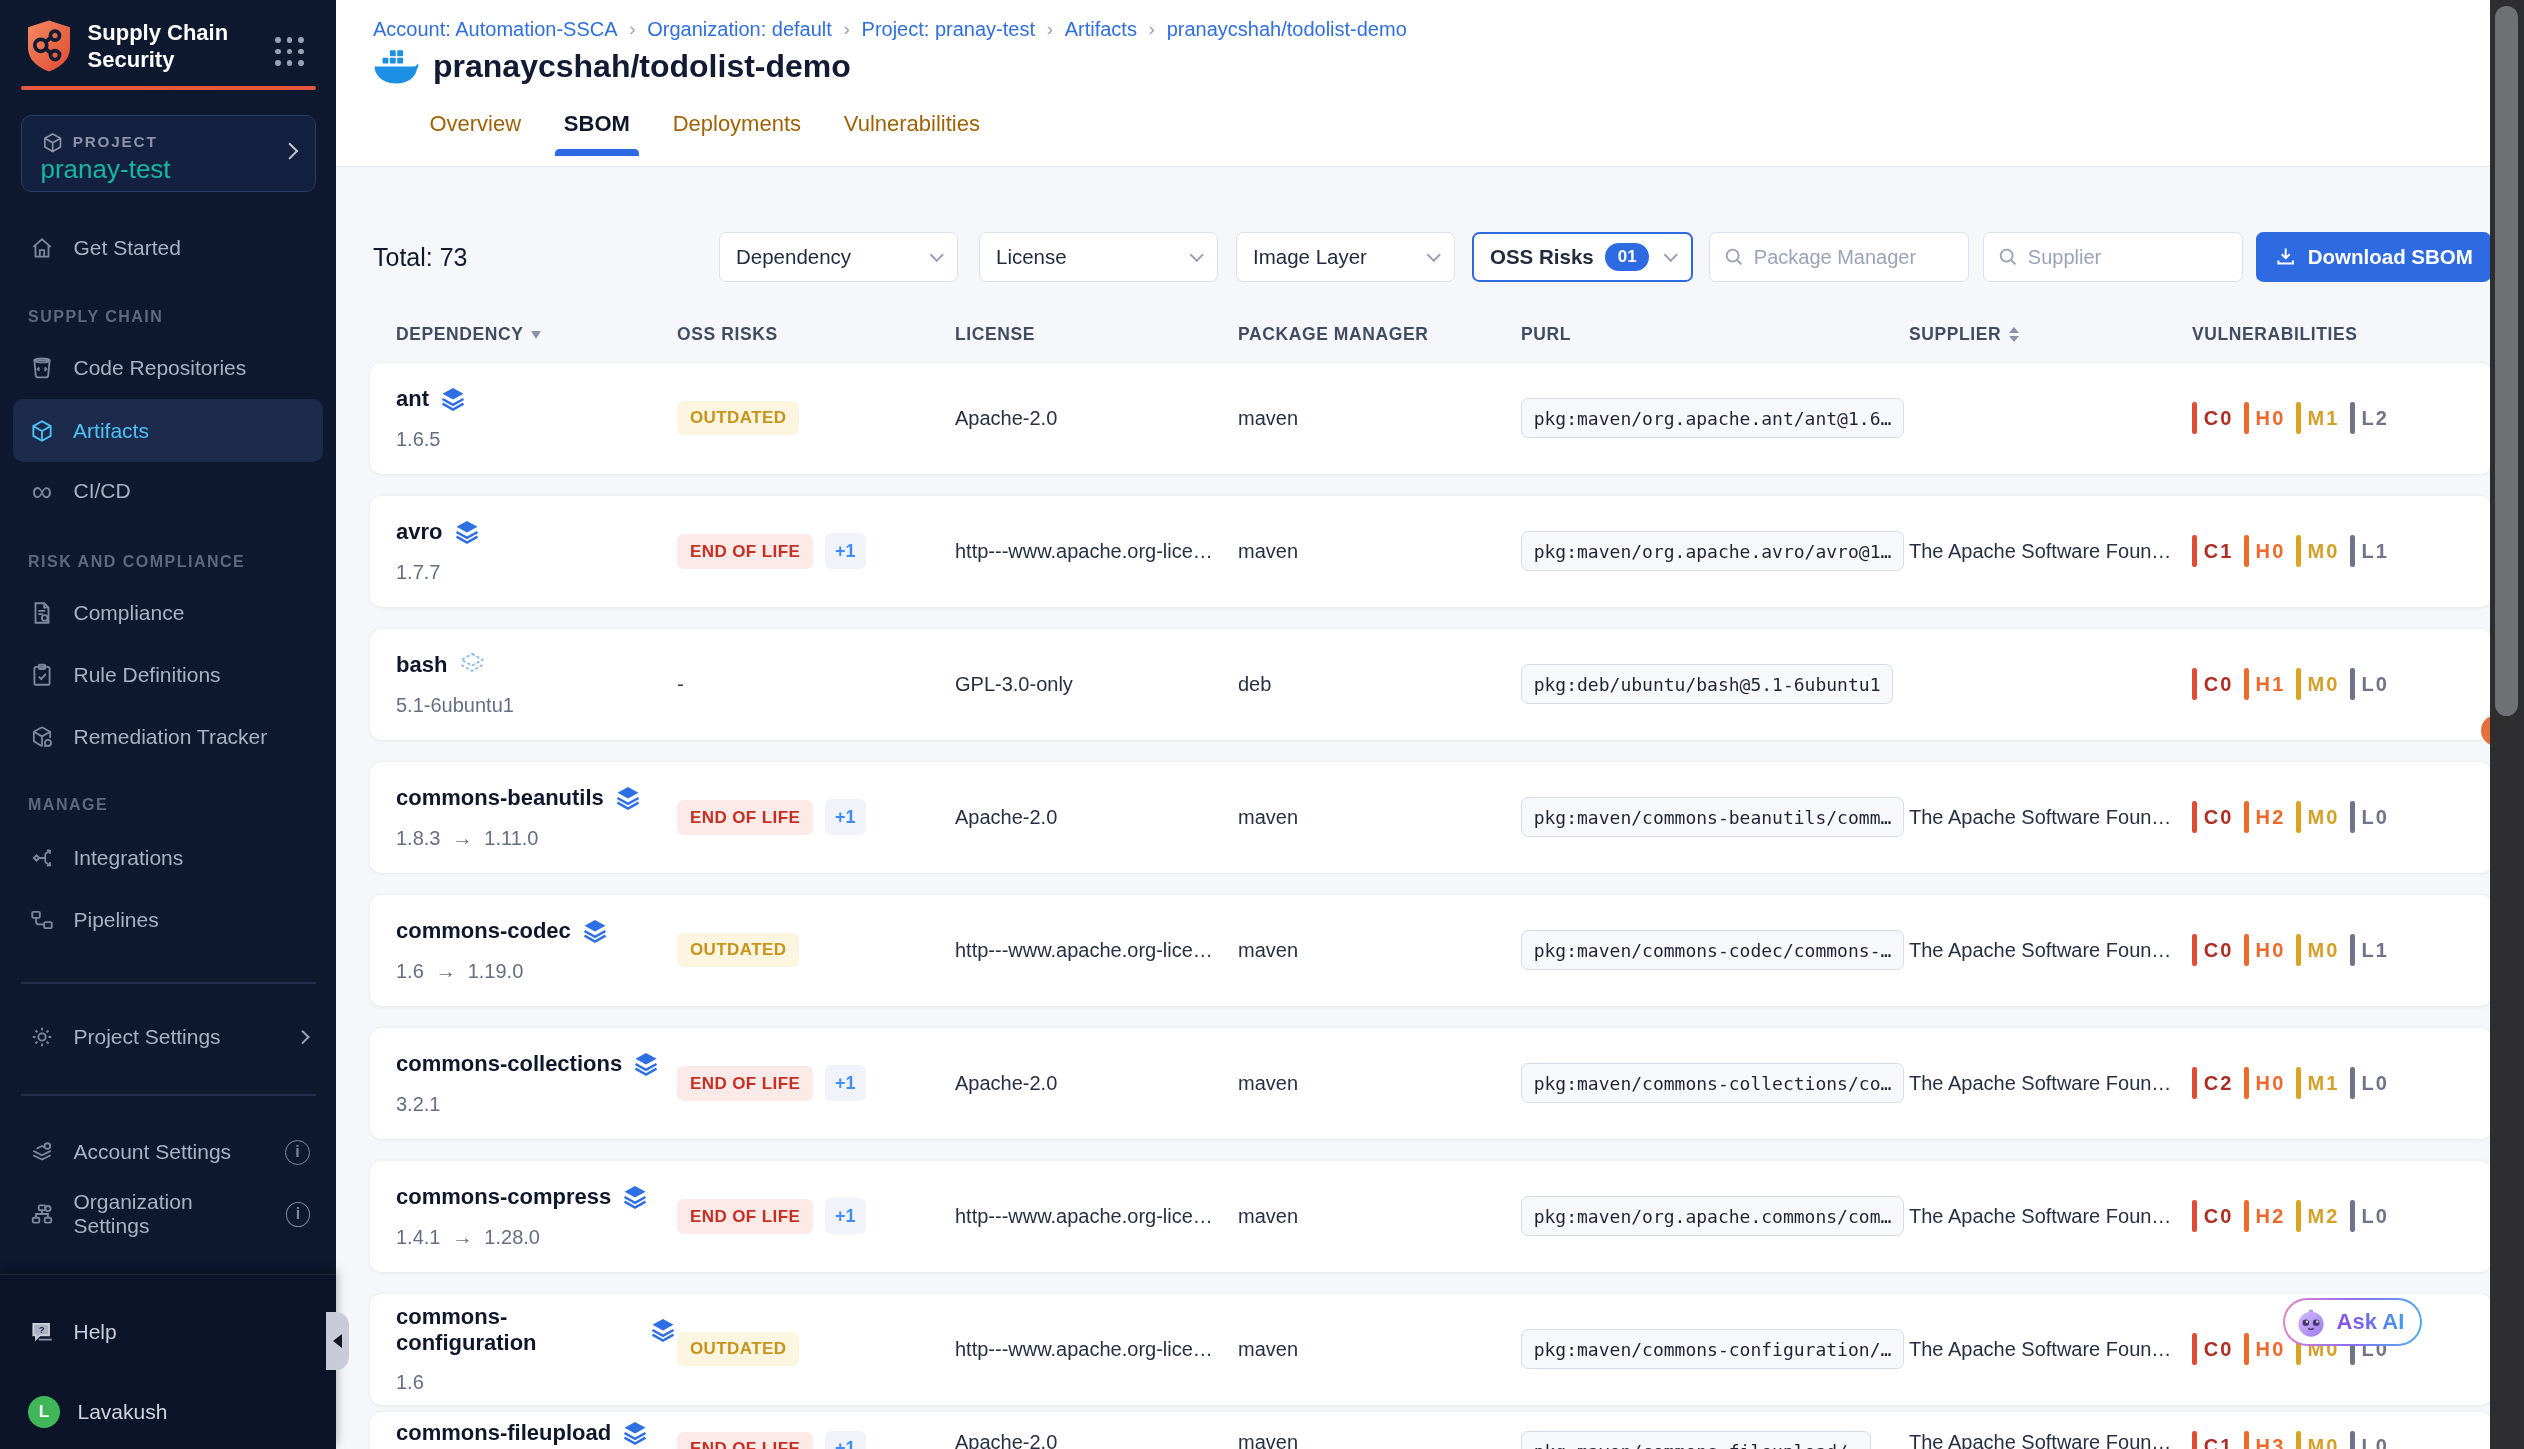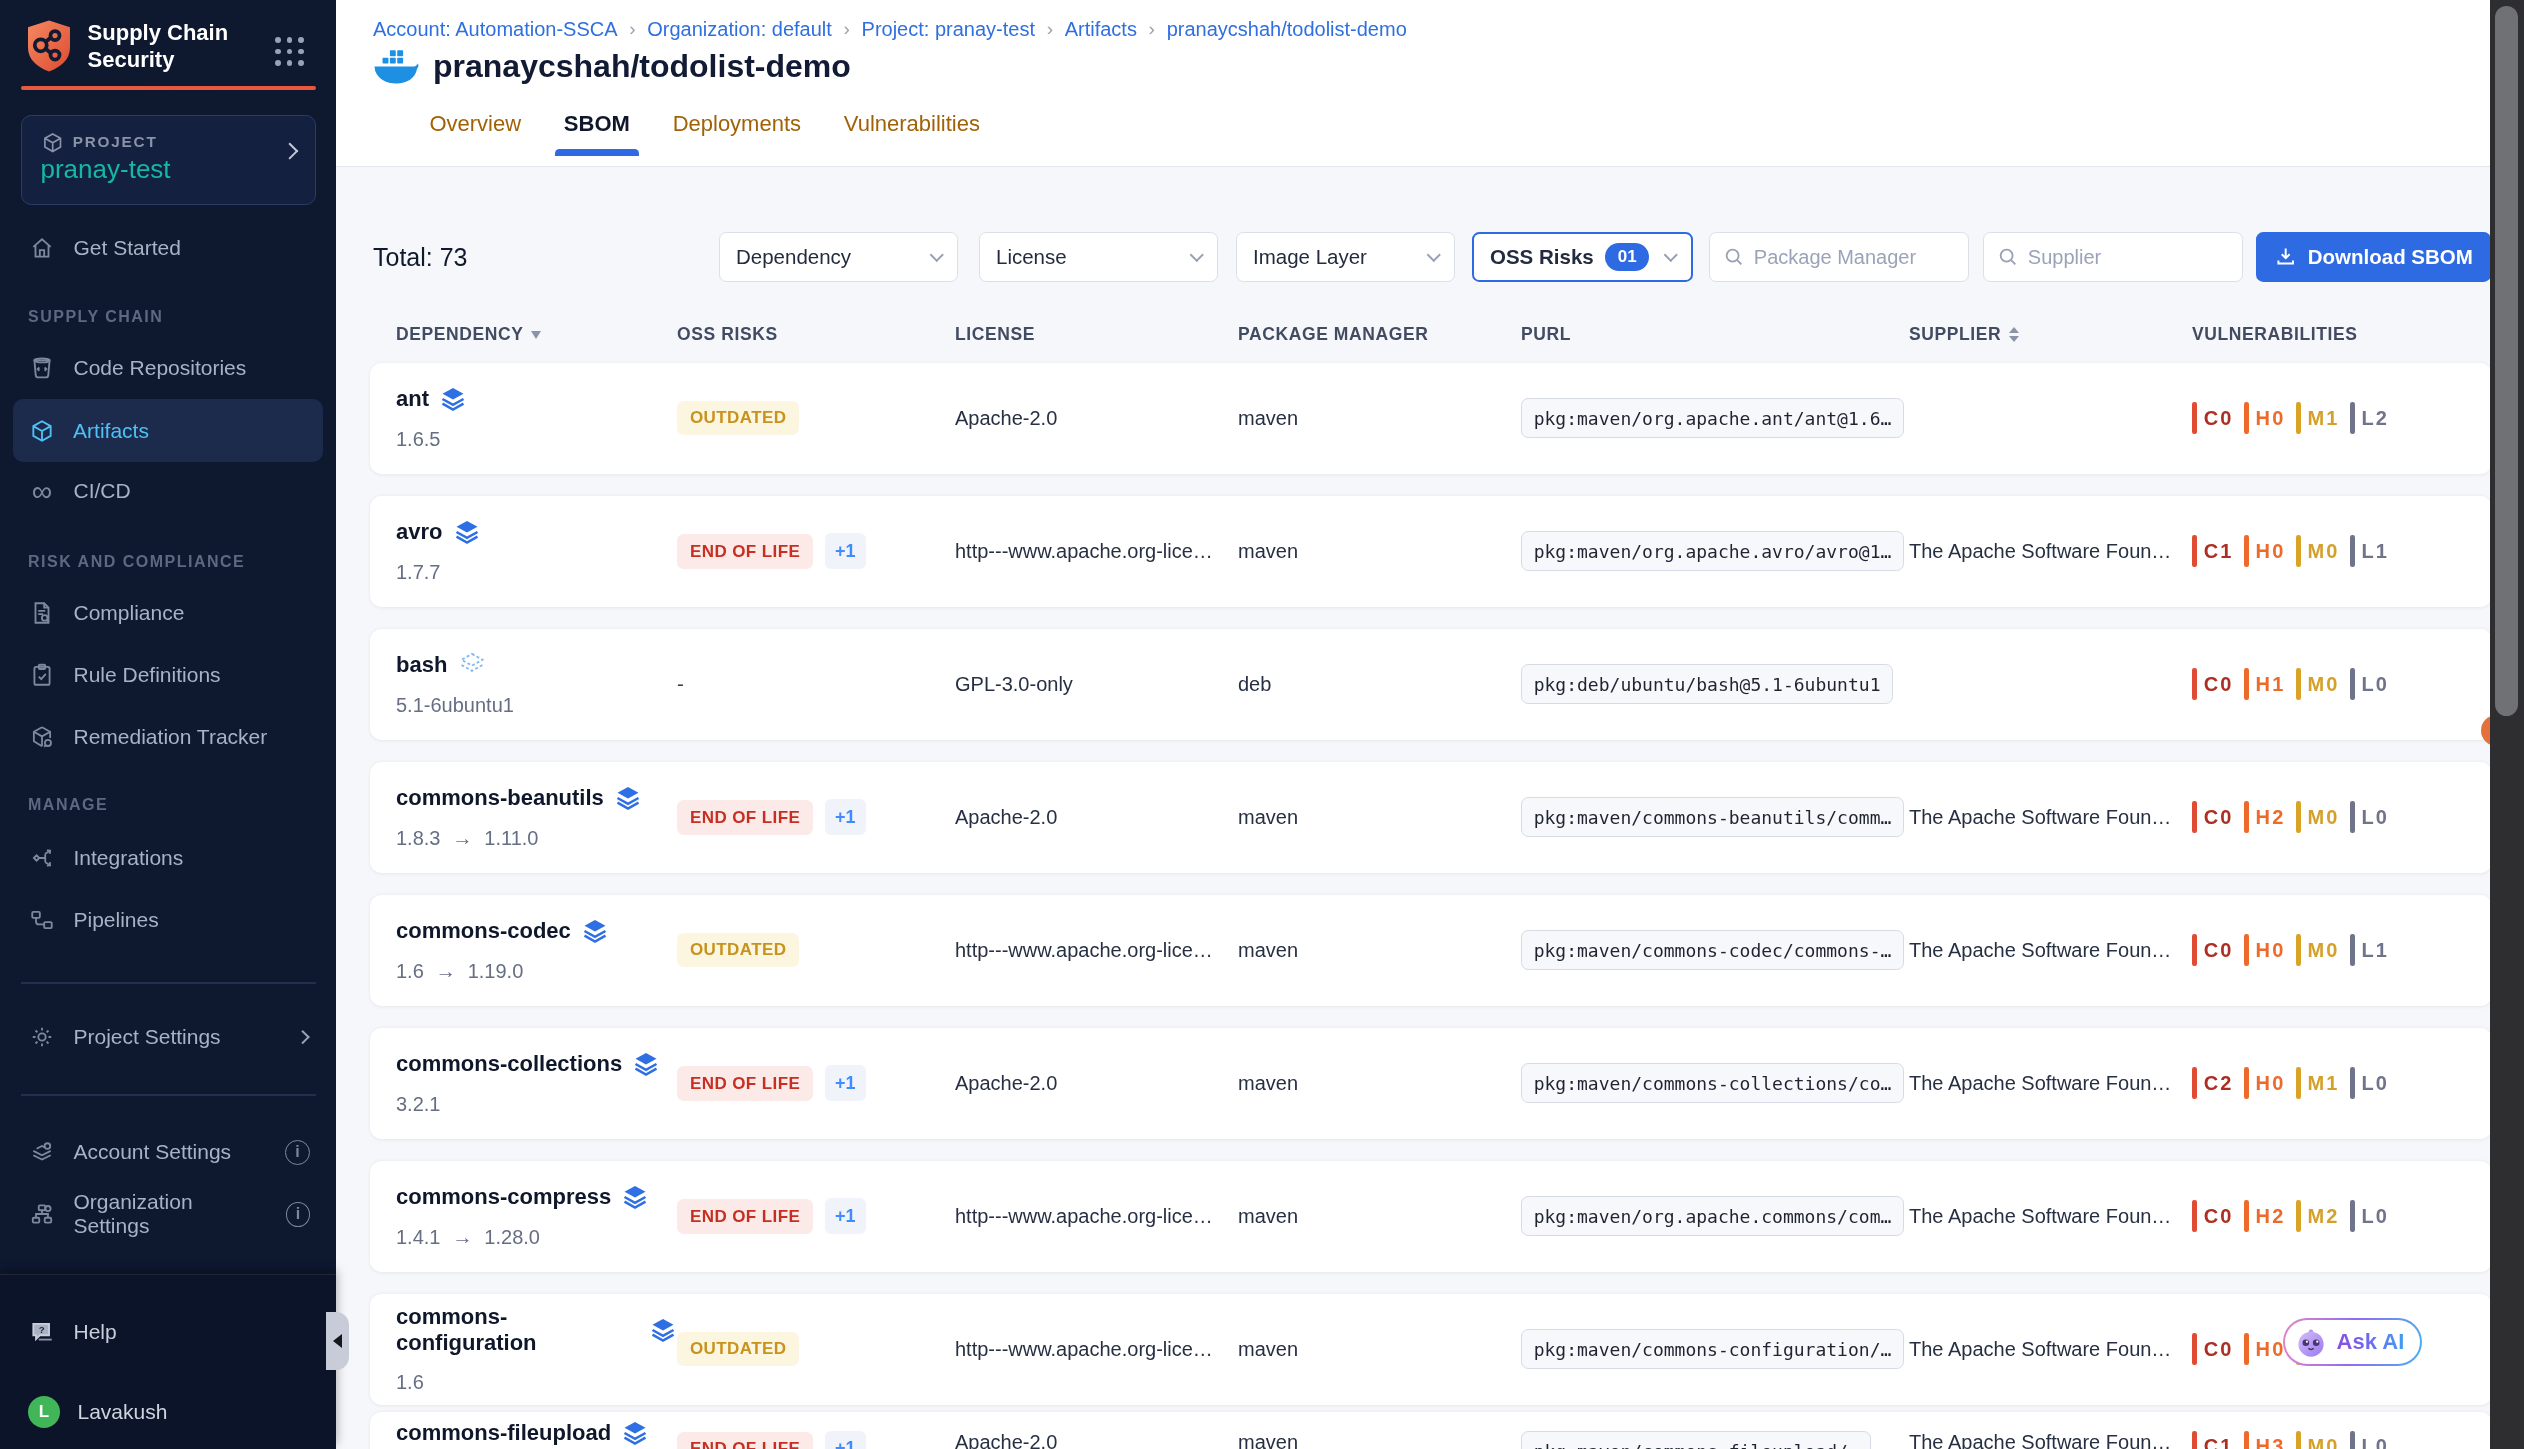--- a/index.html
+++ b/index.html
@@ -5,21 +5,21 @@
   * { margin:0; padding:0; box-sizing:border-box; }
   html,body { width:2525px; height:1449px; overflow:hidden; font-family:"Liberation Sans", sans-serif; background:#f6f7fa; }
 
   
   .sidebar { position:fixed; left:0; top:0; width:336px; height:1449px; background:#0e1930; z-index:30; }
   .logo-row { position:absolute; left:25px; top:19px; display:flex; align-items:center; gap:14.6px; }
   .brand-title { color:#fff; font-size:22px; font-weight:700; line-height:27px; }
   .apps-grid { position:absolute; left:275px; top:37px; display:grid; grid-template-columns:repeat(3,5.8px); gap:5.8px; cursor:pointer; }
   .apps-grid i { width:5.8px; height:5.8px; border-radius:50%; background:#99a1b5; }
   .brand-rule { position:absolute; left:20.5px; top:86px; width:295px; height:3.7px; background:linear-gradient(90deg,#e65a41,#e8573d); border-radius:2.2px; }
-  .project-card { position:absolute; left:20.5px; top:115px; width:295px; height:90px; border:1.5px solid #2c3d63; border-radius:10.2px; background:#132040; cursor:pointer; }
+  .project-card { position:absolute; left:20.5px; top:115px; width:295px; height:77px; border:1.5px solid #2c3d63; border-radius:10.2px; background:#132040; cursor:pointer; }
   .project-card .pc-top { position:absolute; left:19px; top:14.6px; display:flex; align-items:center; gap:8.8px; color:#8b93a9; font-size:15.3px; font-weight:700; letter-spacing:1.8px; }
   .project-card .pc-name { position:absolute; left:19px; top:38px; color:#14b8a6; font-size:26px; }
   .project-card .pc-chev { position:absolute; right:19px; top:29px; width:11.7px; height:11.7px; border-right:2.6px solid #c4cad8; border-top:2.6px solid #c4cad8; transform:rotate(45deg); }
   .nav-item { position:absolute; left:0; width:336px; height:58px; display:flex; align-items:center; padding-left:28px; gap:17.5px; color:#a9b1c4; font-size:21px; cursor:pointer; }
   .nav-item .nicon { width:28px; height:28px; color:#7e879c; display:flex; align-items:center; justify-content:center; flex:0 0 28px; }
   .nav-item.active { left:13px; width:310px; height:63px; background:#1c2b4b; border-radius:10.2px; color:#4ec1f6; padding-left:14.6px; }
   .nav-item.active .nicon { color:#4ec1f6; }
   .nav-section { position:absolute; left:28px; color:#5e6880; font-size:16px; font-weight:700; letter-spacing:1.5px; }
   .side-divider { position:absolute; left:20.5px; width:295px; height:1.5px; background:#232f4d; }
   .nav-item .right-chev { margin-left:auto; margin-right:29px; width:9.5px; height:9.5px; border-right:2.2px solid #99a1b5; border-top:2.2px solid #99a1b5; transform:rotate(45deg); }
@@ -81,21 +81,21 @@
   .vtxt { font-size:20px; font-weight:700; letter-spacing:2.2px; }
   .vseg.crit .vbar { background:#e04b33; } .vseg.crit .vtxt { color:#ad2e22; }
   .vseg.high .vbar { background:#ed6a2b; } .vseg.high .vtxt { color:#ed6a2b; }
   .vseg.med  .vbar { background:#d9a326; } .vseg.med  .vtxt { color:#d4a02a; }
   .vseg.low  .vbar { background:#70748a; } .vseg.low  .vtxt { color:#70748a; }
   .row-card.clip { align-items:start; margin-top:-14.6px; }
   .row-card.clip .cell, .row-card.clip .vuln-cell, .row-card.clip .oss-cell { padding-top:19px; }
   .row-card.clip .dep-cell { padding-top:7.3px; }
 
   
-  .ask-ai { position:absolute; left:1913px; top:4.4px; height:48px; display:flex; align-items:center; gap:8.8px; padding:0 16px 0 8.8px; border-radius:730px; border:2.2px solid transparent; background:linear-gradient(#fff,#fff) padding-box, linear-gradient(100deg,#e487c8,#8f6cf0,#49b0ef) border-box; cursor:pointer; z-index:5;margin-top:20px; }
+  .ask-ai { position:absolute; left:1913px; top:4.4px; height:48px; display:flex; align-items:center; gap:8.8px; padding:0 16px 0 8.8px; border-radius:730px; border:2.2px solid transparent; background:linear-gradient(#fff,#fff) padding-box, linear-gradient(100deg,#e487c8,#8f6cf0,#49b0ef) border-box; cursor:pointer; z-index:5; }
   .ask-ai-label { font-size:22px; font-weight:800; background:linear-gradient(90deg,#8a4fe0,#6d6cf0,#3f9df2); -webkit-background-clip:text; background-clip:text; color:transparent; }
 
   
   .floating-dot { position:fixed; left:2481px; top:715px; width:31px; height:31px; border-radius:50%; background:#e4713c; z-index:39; cursor:pointer; }
   .sb-track { position:fixed; right:0; top:0; width:34px; height:1449px; background:#2e2e30; z-index:40; }
   .sb-thumb { position:absolute; left:5.1px; top:5.8px; width:22.6px; height:710px; background:#707175; border-radius:11.7px; cursor:grab; }
 
   svg { display:block; }
 </style>
 </head>

